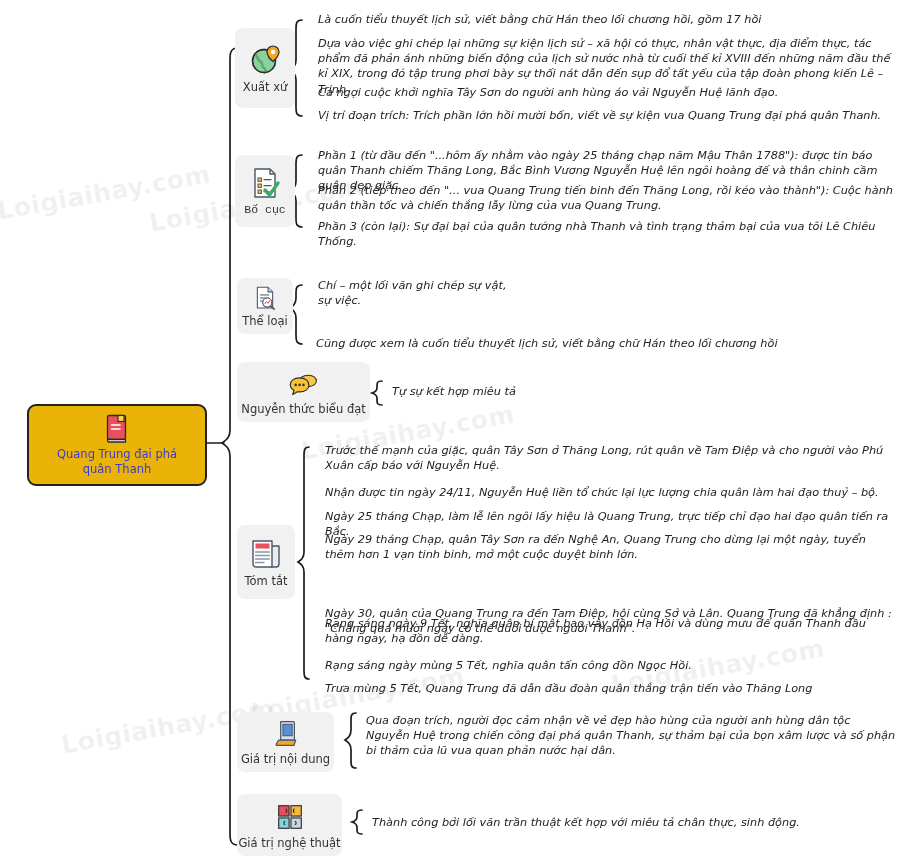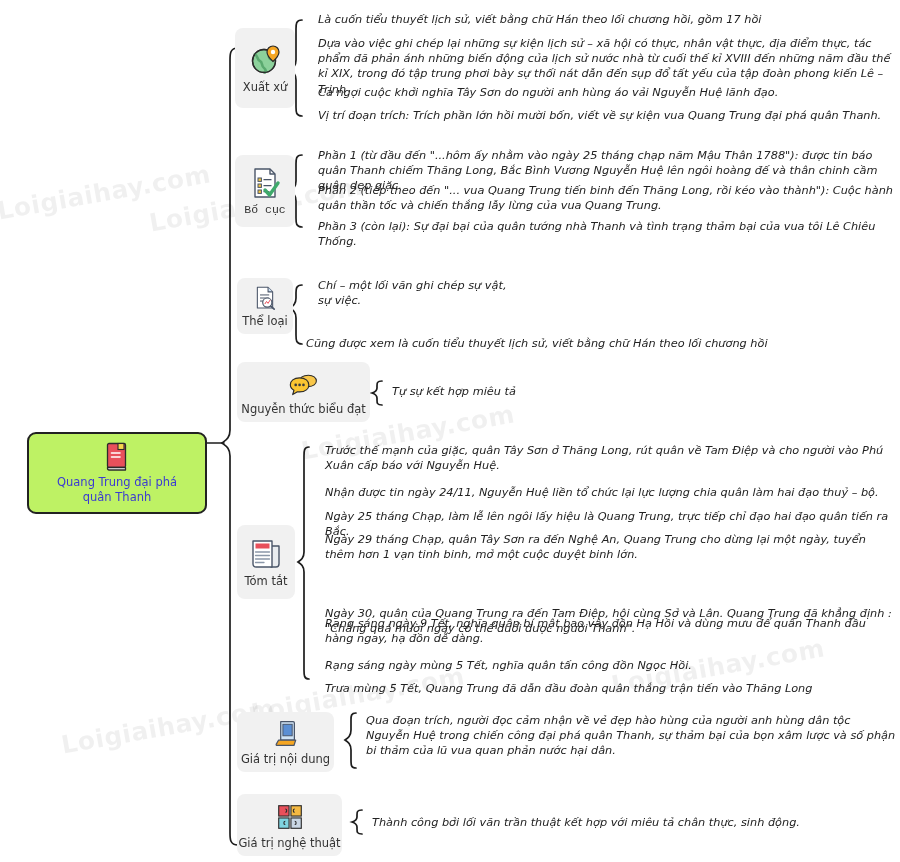--- a/index.html
+++ b/index.html
@@ -54,27 +54,26 @@
 
   
   .central-node {
     position: absolute;
     left: 27px;
     top: 404px;
     width: 176px;
     height: 78px;
     border: 2px solid #222222;
     border-radius: 9px;
-    background: #bef264;
+    background: #eab308;
     z-index: 4;
     display: flex;
     flex-direction: column;
     align-items: center;
     justify-content: center;
-    margin-top: 28px;
   }
   .central-icon {
     width: 28px;
     height: 30px;
     margin-bottom: 3px;
   }
   .central-label {
     color: #3b3bd1;
     font-size: 11.5px;
     line-height: 15px;
@@ -204,21 +203,21 @@
       <path d="M11,13 H22 M11,17 H22 M11,21 H18" stroke="#4a5568" stroke-width="1.3" stroke-linecap="round"></path>
       <circle cx="20" cy="23" r="6" fill="#ffffff" stroke="#4a5568" stroke-width="1.5"></circle>
       <path d="M17,24.5 L19,21.5 L21,24 L23.5,20" fill="none" stroke="#e8505b" stroke-width="1.3" stroke-linecap="round" stroke-linejoin="round"></path>
       <path d="M24.5,27.5 L29,31.5" stroke="#4a5568" stroke-width="2.2" stroke-linecap="round"></path>
     </svg>
     <div class="branch-label">Thể loại</div>
   </div>
 
   <div class="leaf" style="left:318px; top:278px; width:330px; white-space:pre-line;">Chí – một lối văn ghi chép sự vật,
 sự việc.</div>
-  <div class="leaf" style="left:306px; top:336px; width:575px;">Cũng được xem là cuốn tiểu thuyết lịch sử, viết bằng chữ Hán theo lối chương hồi</div>
+  <div class="leaf" style="left:316px; top:336px; width:575px;">Cũng được xem là cuốn tiểu thuyết lịch sử, viết bằng chữ Hán theo lối chương hồi</div>
 
   <div class="branch-node" style="left:237px; top:362px; width:133px; height:60px;">
     <svg class="branch-icon" viewBox="0 0 34 34">
       <path d="M22,7 C27.5,7 31,10 31,13.5 C31,17 27.5,20 22,20 C20.5,20 19.2,19.8 18,19.4 L14,21.5 L15,18 C13.2,16.9 12,15.3 12,13.5 C12,10 15.5,7 22,7 Z" fill="#f9c749" stroke="#2b2b2b" stroke-width="1.2" stroke-linejoin="round"></path>
       <path d="M12,10 C5.4,10 1.5,13.6 1.5,17.8 C1.5,20.4 3.1,22.7 5.6,24.1 L4.2,29 L9.6,25.8 C10.4,25.9 11.2,26 12,26 C18.6,26 22.5,22.4 22.5,18 C22.5,13.6 18.6,10 12,10 Z" fill="#fbc531" stroke="#2b2b2b" stroke-width="1.3" stroke-linejoin="round"></path>
       <circle cx="7.6" cy="18" r="1.5" fill="#3b3b3b"></circle>
       <circle cx="12" cy="18" r="1.5" fill="#3b3b3b"></circle>
       <circle cx="16.4" cy="18" r="1.5" fill="#3b3b3b"></circle>
     </svg>
     <div class="branch-label">Nguyễn thức biểu đạt</div>

